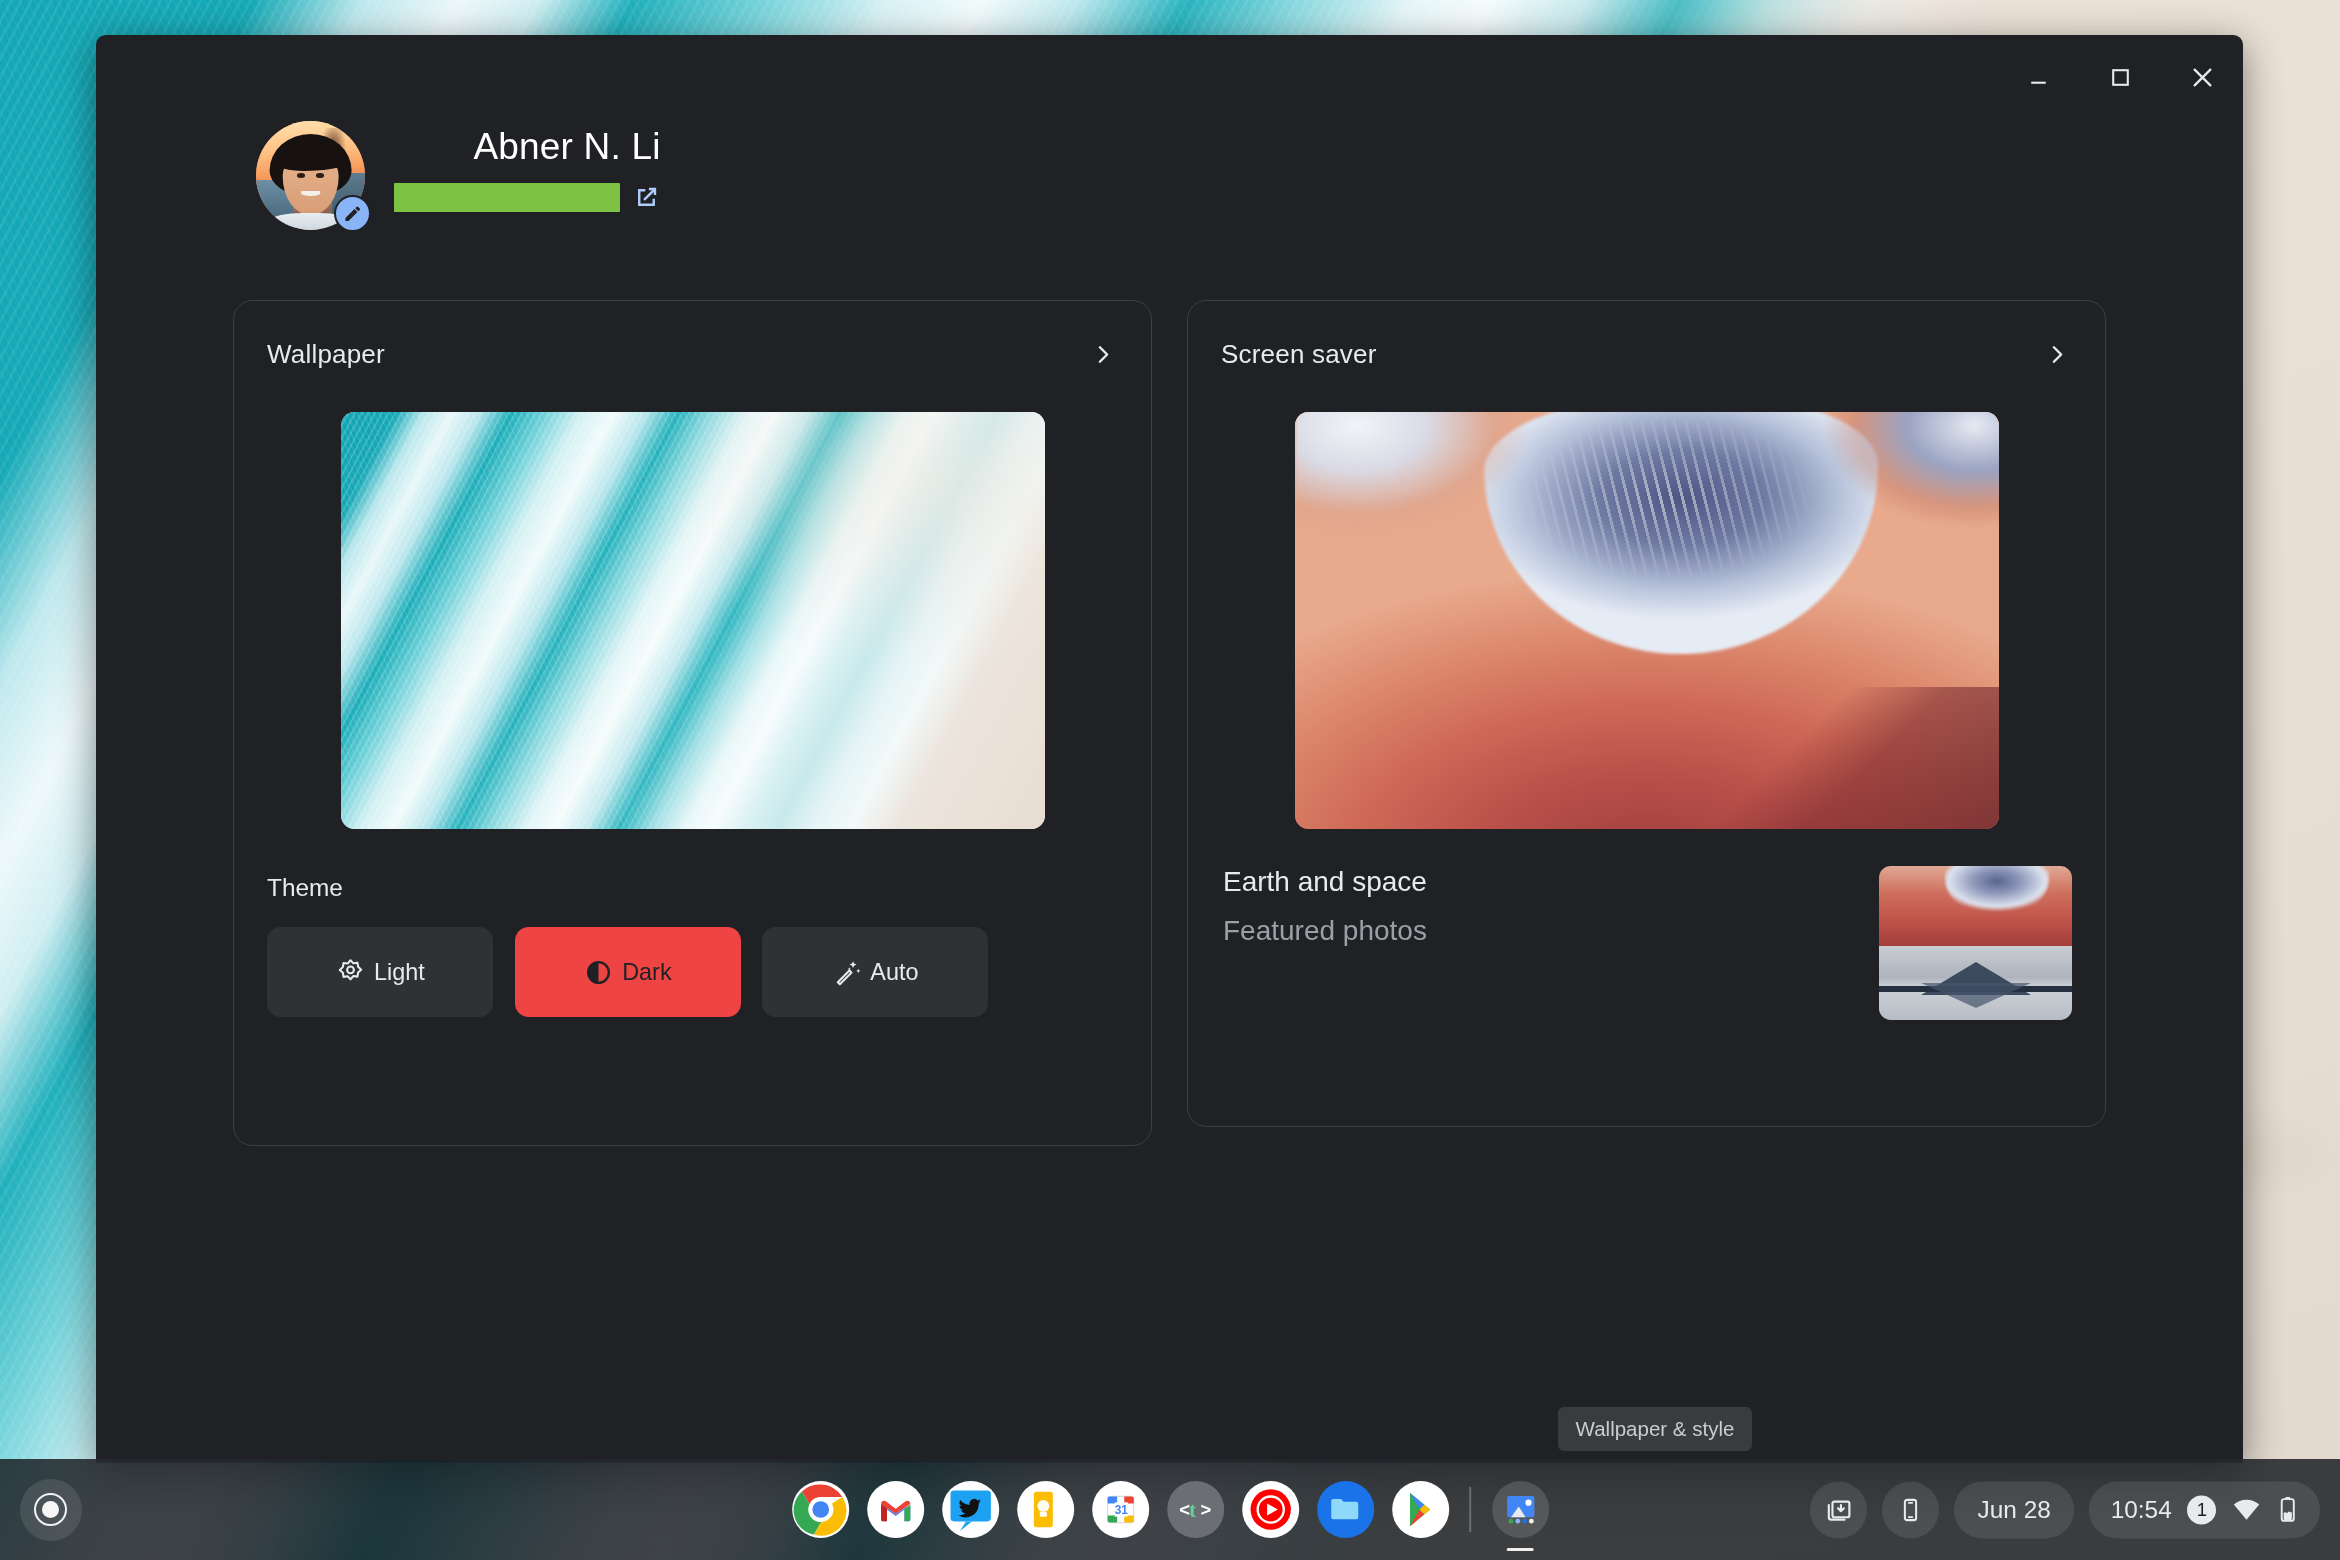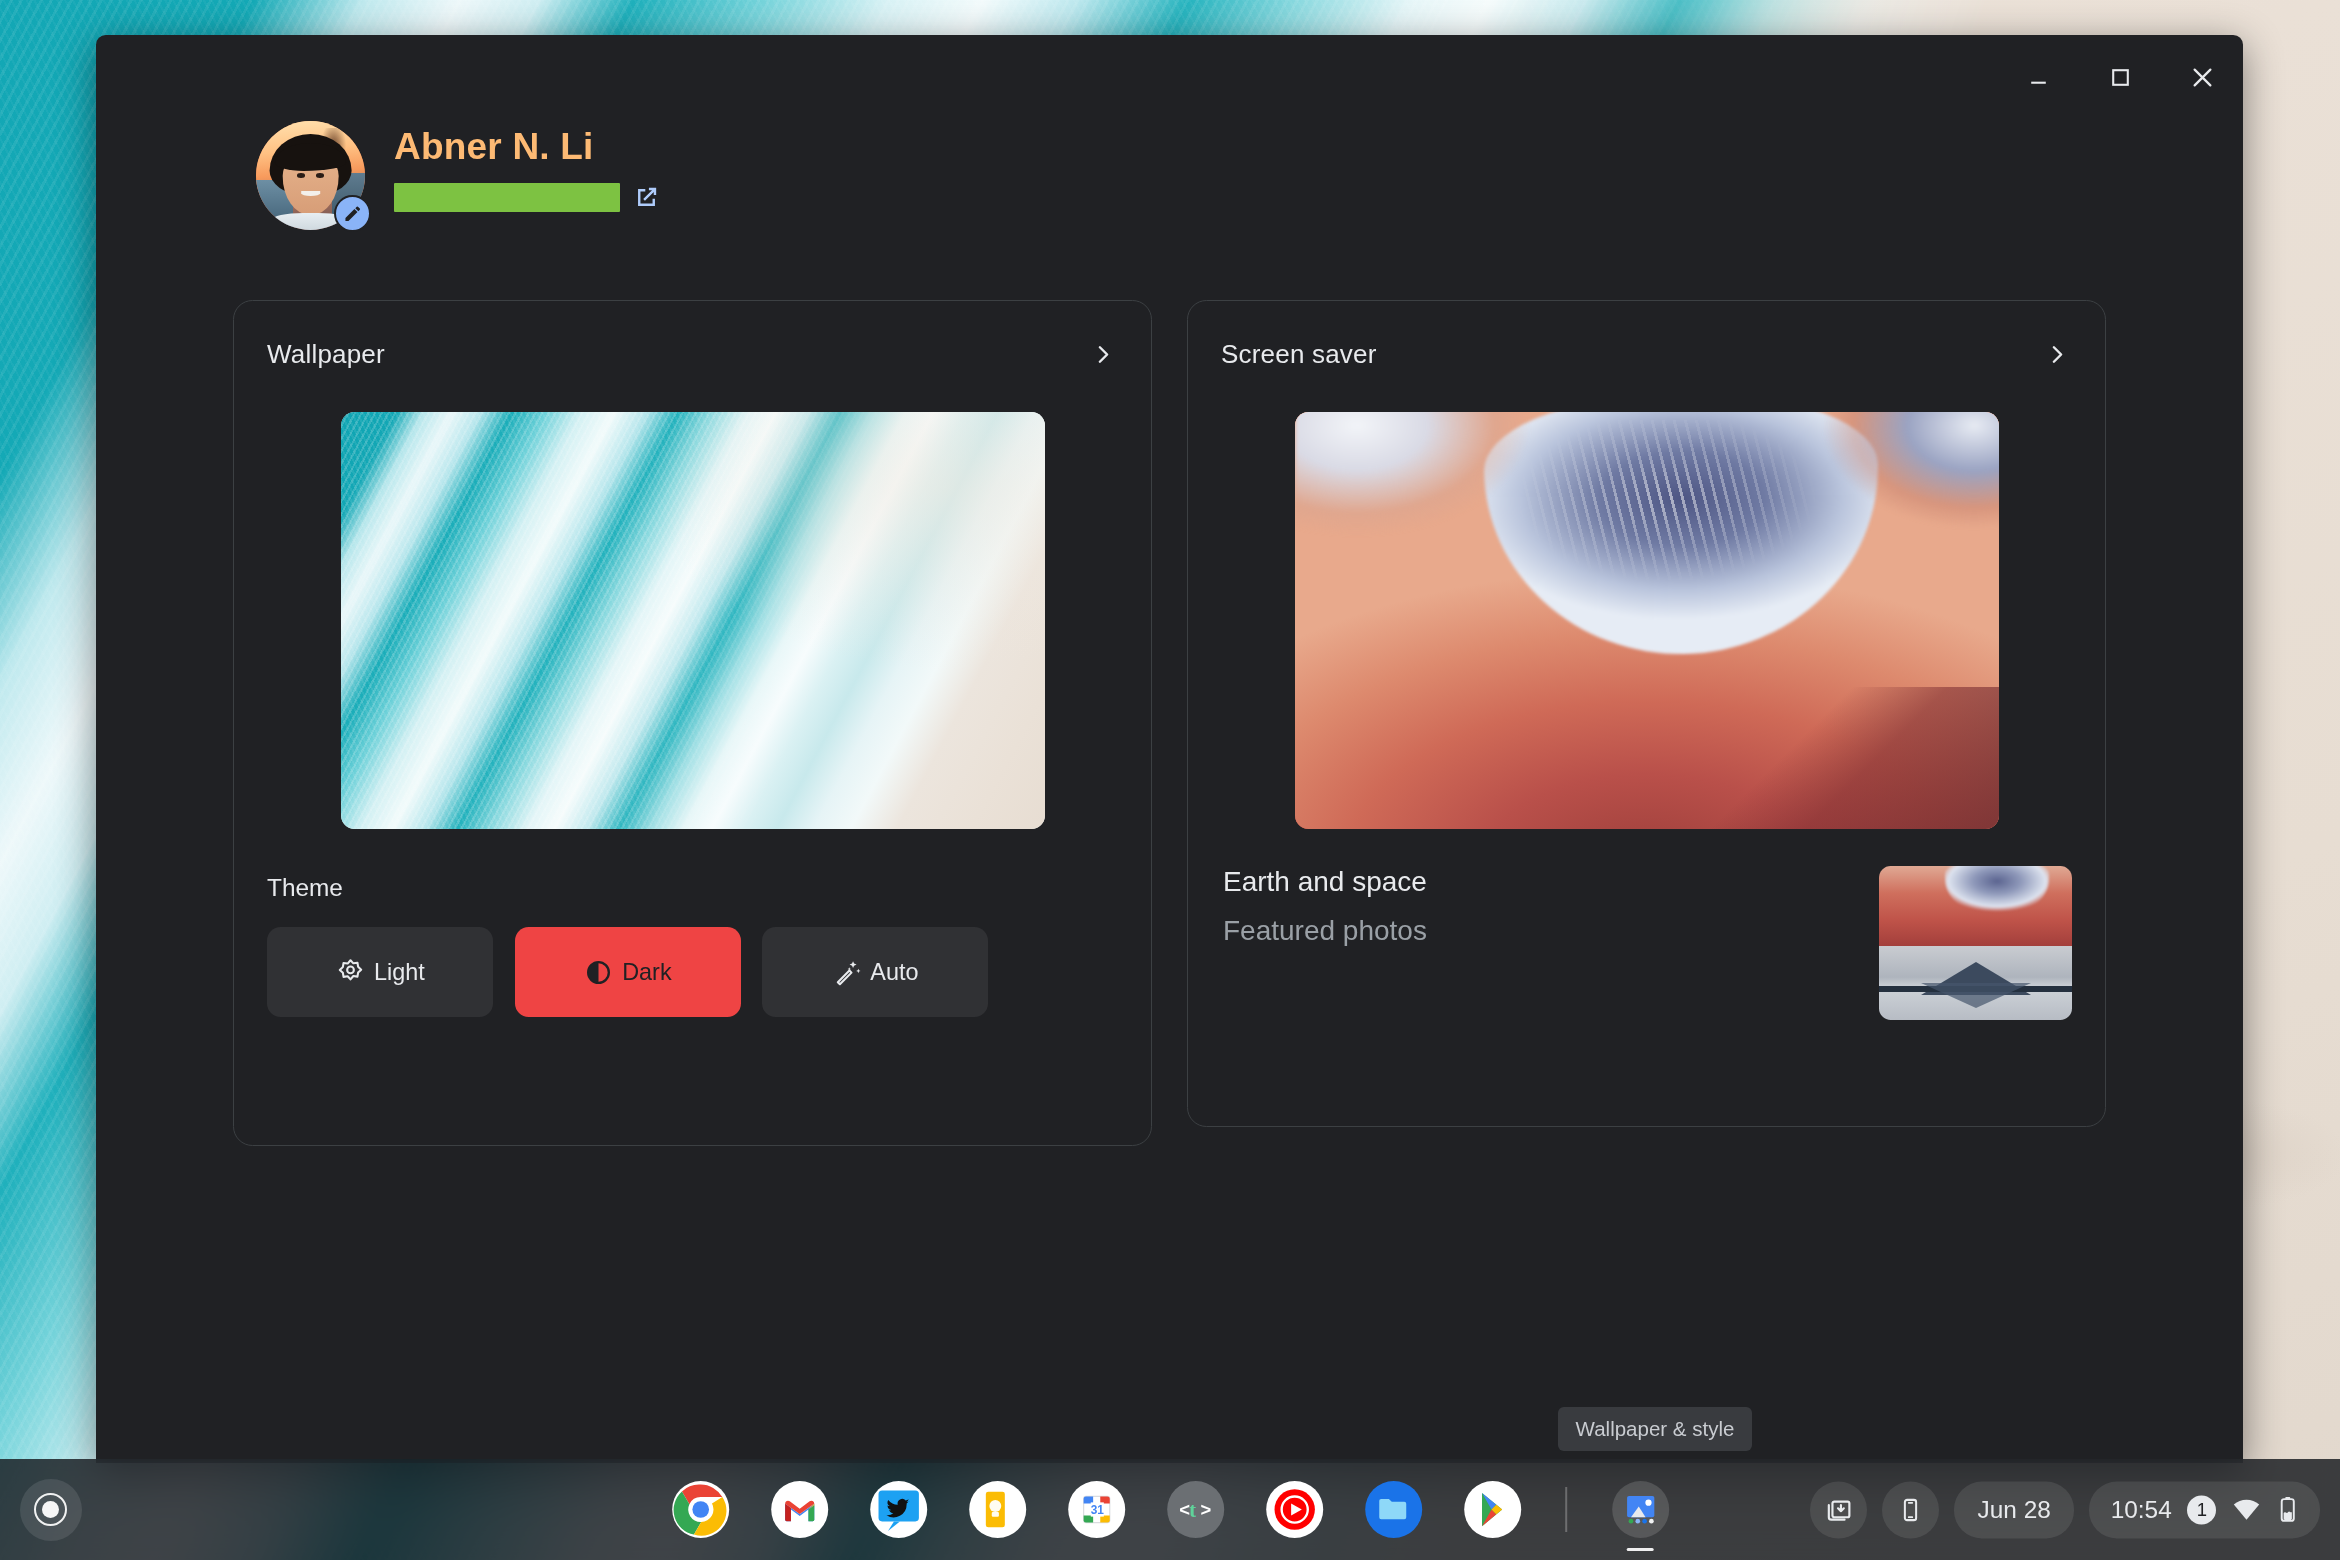--- a/index.html
+++ b/index.html
@@ -146,22 +146,23 @@
   #avatar-edit {
     position: absolute; right: -5.9px; bottom: -2px;
     width: 37px; height: 37px; border-radius: 50%;
     background: #8ab4f8;
     display: flex; align-items: center; justify-content: center;
     border: 2px solid #202124;
   }
 
   #profile-text { padding-top: 5.9px; }
   #user-name {
-    font-size: 37px; color: #fdba74; font-weight: 700; line-height: 1.1;
+    font-size: 37px; color: #ffffff; font-weight: 400; line-height: 1.1;
     letter-spacing: 0.2px;
+    text-align: right;
   }
   #email-row { margin-top: 15.6px; display: flex; align-items: center; gap: 11.7px; }
   #email-redacted {
     width: 226px; height: 29px;
     background: #7dc242;
     border-radius: 1px;
   }
   #external-link-icon { display: block; }
 
   
@@ -373,21 +374,21 @@
     display:flex; align-items:center; justify-content:center;
   }
   #launcher .dot {
     width: 17.6px; height: 17.6px; border-radius:50%;
     background: rgba(255,255,255,.95);
   }
 
   #shelf-apps {
     position: absolute; left: 50%; top: 50%;
     transform: translate(-50%,-50%);
-    display: flex; align-items: center; gap: 27px;
+    display: flex; align-items: center; gap: 3px;
   }
   .app-slot {
     position: relative;
     width: 72px; height: 72px;
     display: flex; align-items: center; justify-content: center;
   }
   .app-icon {
     width: 57px; height: 57px; border-radius: 50%;
     display: flex; align-items: center; justify-content: center;
     overflow: hidden;

